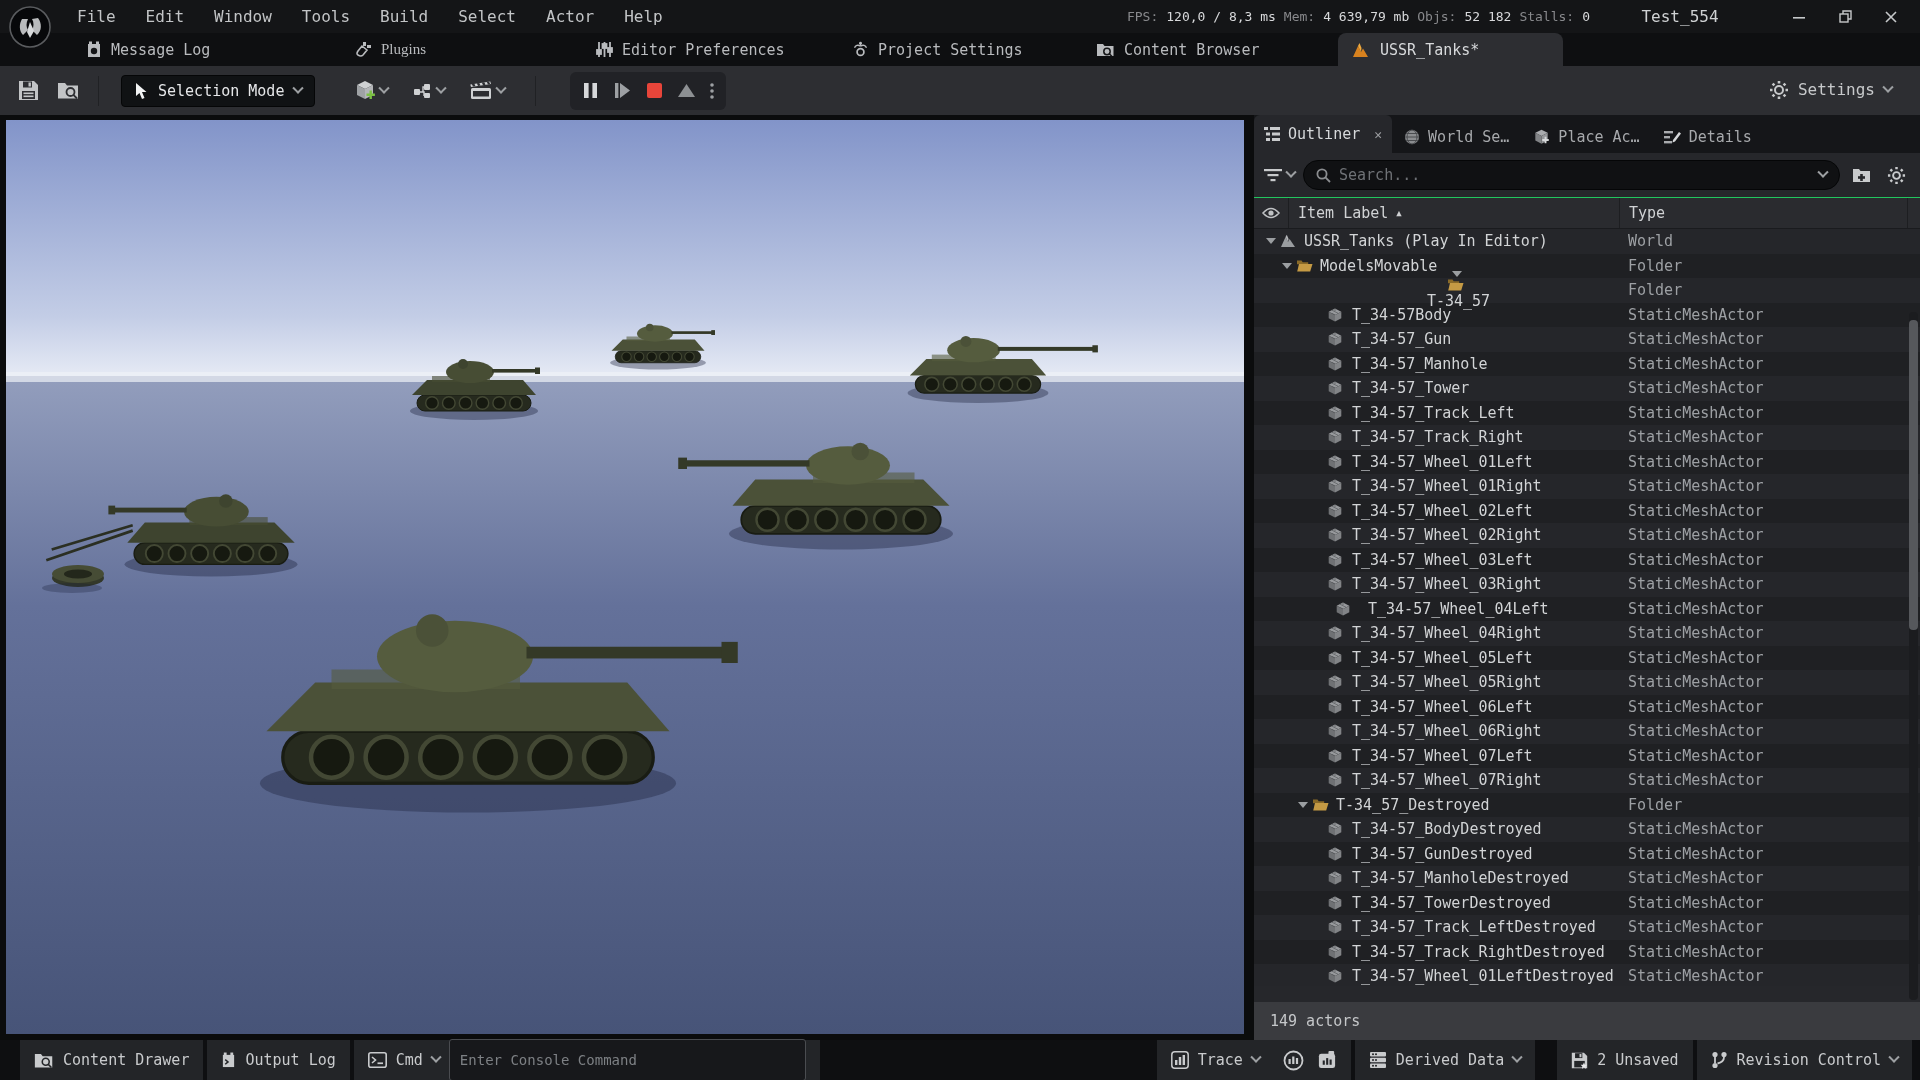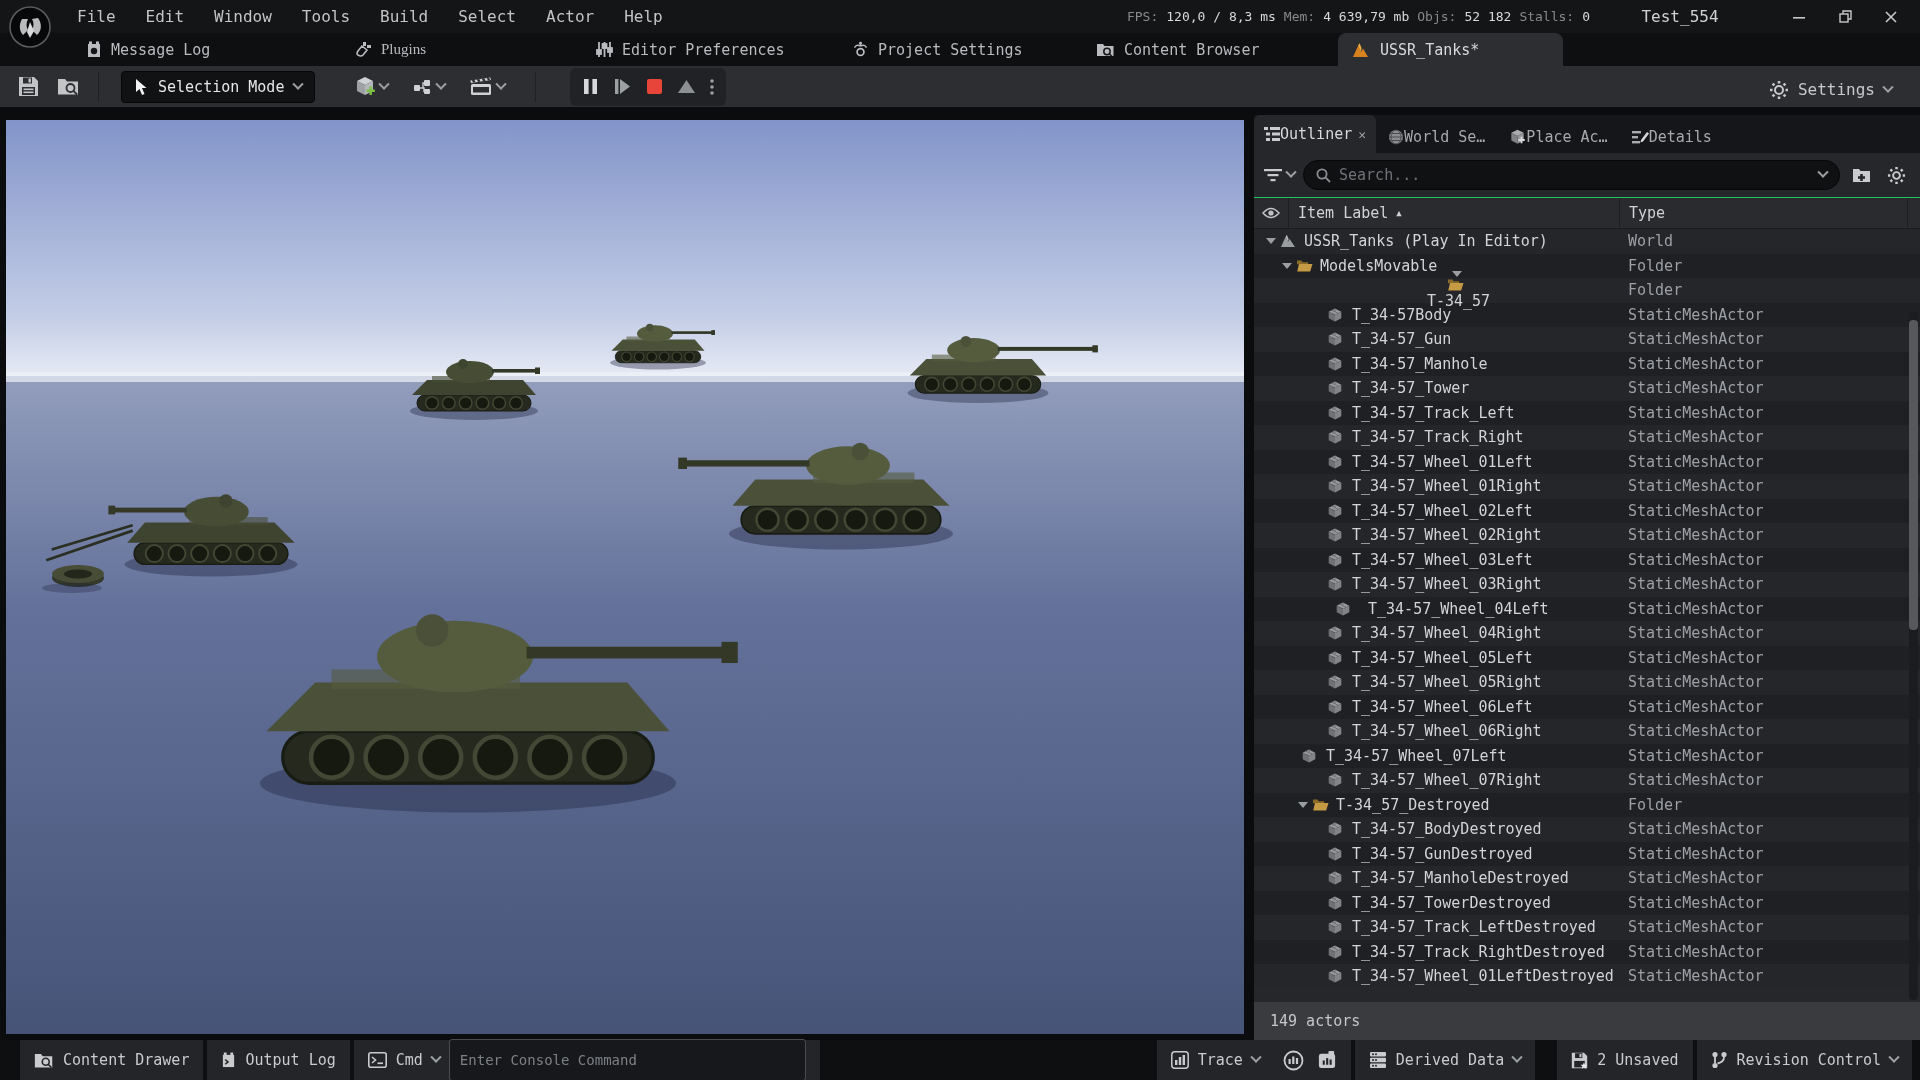--- a/index.html
+++ b/index.html
@@ -25,41 +25,41 @@
 
   
   .tabbar { position:absolute; left:0; top:33px; width:1920px; height:33px; background:#0e0f11; }
   .dtab { position:absolute; top:0; height:33px; display:flex; align-items:center; gap:9px;
     padding:0 14px; font-size:15px; color:#b9bbbe; }
   .dtab svg { flex:none; }
   .dtab.active { background:#2d2e32; border-radius:8px 8px 0 0; color:#d7d9db; }
   .t1{left:72px;} .t2{left:341px;font-family:Liberation Serif, serif;} .t3{left:582px;} .t4{left:838px;} .t5{left:1082px;} .t6{left:1338px; width:225px;}
 
   
-  .toolbar { position:absolute; left:0; top:66px; width:1920px; height:41px; background:#2d2e32;
+  .toolbar { position:absolute; left:0; top:66px; width:1920px; height:49px; background:#2d2e32;
     display:flex; align-items:center; }
   .tbtn { width:40px; height:40px; display:flex; align-items:center; justify-content:center; border-radius:4px; }
   .tsep { width:1px; height:30px; background:#202124; margin:0 10px; }
   .mode-pill { margin-left:12px; height:32px; background:#101214; border:1px solid #050607;
     border-radius:4px; display:flex; align-items:center; gap:10px; padding:0 12px; color:#e6e7e9; font-size:15px; }
   .chev { width:8px; height:8px; border-right:2px solid #9da0a3; border-bottom:2px solid #9da0a3;
     transform:rotate(45deg) translate(-2px,-2px); display:inline-block; }
   .play-cluster { margin-left:24px; height:38px; background:#212226; border-radius:6px;
     display:flex; align-items:center; padding:0 4px; }
   .pbtn { width:32px; height:32px; display:flex; align-items:center; justify-content:center; border-radius:4px; }
   .settings-grp { position:absolute; right:28px; top:0; height:47px; display:flex; align-items:center;
     gap:9px; color:#c7c9cb; font-size:16px; }
 
   
   .viewport { position:absolute; left:6px; top:120px; width:1238px; height:914px; overflow:hidden; }
 
   
   .panel { position:absolute; left:1254px; top:115px; width:666px; height:925px; background:#26272b; }
   .ptabs { height:38px; background:#151619; display:flex; align-items:flex-end; }
-  .ptab { height:32px; display:flex; align-items:center; padding:0 12px;
+  .ptab { height:32px; display:flex; align-items:center; gap:8px; padding:0 12px;
     font-size:15px; color:#a7a9ac; }
   .ptab.active { height:38px; background:#26272b; border-radius:6px 6px 0 0; color:#d6d8da; padding:0 10px; }
   .ptab .x { color:#9b9da0; font-size:13px; margin-left:6px; }
   .searchrow { height:44px; display:flex; align-items:center; padding:0 10px; gap:8px; }
   .search-pill { flex:1; height:30px; background:#101113; border:1px solid #050607; border-radius:15px;
     display:flex; align-items:center; padding:0 12px; gap:8px; }
   .search-pill input { flex:1; background:transparent; border:none; outline:none; color:#d4d6d8;
     font-family:inherit; font-size:15px; }
   .search-pill input::placeholder { color:#6f7276; }
   .ohdr { height:32px; background:#2a2b2f; border-top:1px solid #22c55e; border-bottom:1px solid #1a1b1e;
@@ -843,21 +843,21 @@
                 <path d="M13.3 3.7 V10.3 L7 13.5 V6.9 Z" fill="#828487"></path>
                 <path d="M3.8 2.1 L10.1 5.3 M7 0.5 V3 M3.8 5.3 L7 6.9" stroke="#55575a" stroke-width="0.7" fill="none"></path>
               </svg>
             </span>
             <span class="rlabel">T_34-57_Wheel_06Right</span>
           </div>
           <div class="ocell-type">StaticMeshActor</div>
           <div></div>
         </div>
         <div class="orow odd">
-          <div class="ocell-label" style="padding-left: 34px;">
+          <div class="ocell-label" style="padding-left: 60px;">
             <span class="caret-space"></span>
             <span class="ricon">
               <svg width="14" height="14" viewBox="0 0 14 14">
                 <path d="M7 0.5 L13.3 3.7 L7 6.9 L0.7 3.7 Z" fill="#97999c"></path>
                 <path d="M0.7 3.7 V10.3 L7 13.5 V6.9 Z" fill="#6f7174"></path>
                 <path d="M13.3 3.7 V10.3 L7 13.5 V6.9 Z" fill="#828487"></path>
                 <path d="M3.8 2.1 L10.1 5.3 M7 0.5 V3 M3.8 5.3 L7 6.9" stroke="#55575a" stroke-width="0.7" fill="none"></path>
               </svg>
             </span>
             <span class="rlabel">T_34-57_Wheel_07Left</span>

